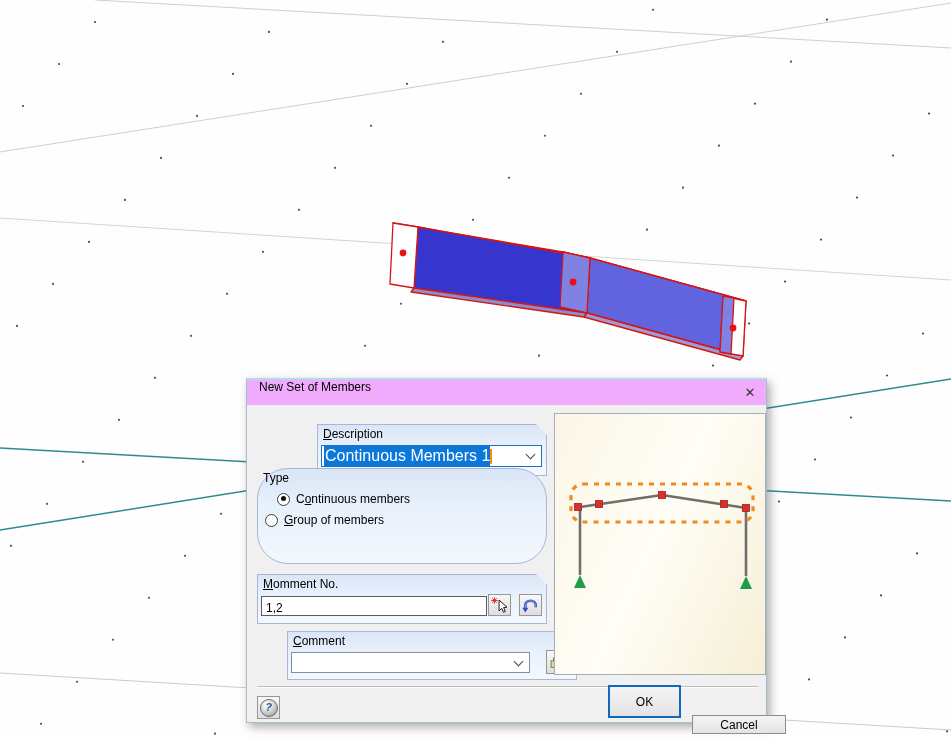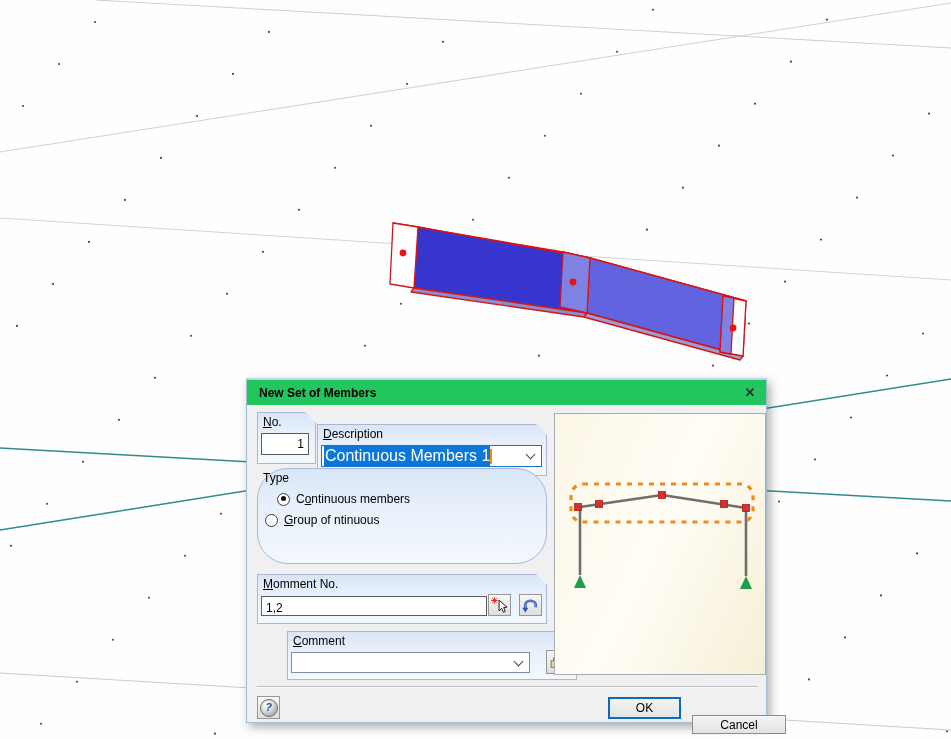--- a/index.html
+++ b/index.html
@@ -4,21 +4,21 @@
 <style>
   html,body{margin:0;padding:0;}
   .stage{position:relative;width:951px;height:739px;overflow:hidden;background:#fefefe;
          font-family:"Liberation Sans",sans-serif;color:#000;}
   #viewport-svg{position:absolute;left:0;top:0;}
 
   
   .dialog{position:absolute;left:246px;top:378px;width:519px;height:342px;background:#f0f0f0;
           border:1px solid #a3becd;border-top:2px solid #b9d6ea;
           box-shadow:3px 4px 9px rgba(70,70,70,.45);}
-  .titlebar{height:25px;background:#22c55e;display:flex;align-items:center;font-weight:bold;}
+  .titlebar{height:25px;background:#f0abfc;display:flex;}
   .title{font-size:12px;margin-left:12px;}
   .closebtn{margin-left:auto;width:32px;height:25px;display:flex;align-items:center;justify-content:center;
             font-size:13px;color:#333;cursor:default;}
 
   .group{position:absolute;border:1px solid #a9b6d8;
          background:linear-gradient(180deg,#d9e6f7 0,#e8f0fb 40%,#f3f8fd 100%);
          clip-path:polygon(0 0,calc(100% - 11px) 0,100% 11px,100% 100%,0 100%);}
   .glabel{position:absolute;left:5px;top:2px;font-size:12px;white-space:nowrap;}
   .u{text-decoration:underline;}
 
@@ -172,45 +172,39 @@
       <circle cx="573" cy="282" r="3.4" fill="#ec1111"></circle>
       <circle cx="733" cy="328" r="3.4" fill="#ec1111"></circle>
     </svg>
 
   <div class="dialog">
     <div class="titlebar">
       <span class="title">New Set of Members</span>
       <span class="closebtn">✕</span>
     </div>
 
-    <div class="group" style="left:10px;top:32px;width:57px;height:50px;">
-      <span class="glabel"><span class="u">N</span><span>o.</span></span>
-      <div class="tfield num" style="left:3px;top:20px;width:48px;height:22px;">
-        <span>1</span>
-      </div>
-    </div>
 
     <div class="group" style="left:70px;top:44px;width:228px;height:50px;">
       <span class="glabel"><span class="u">D</span><span>escription</span></span>
       <div class="combo focused" style="left:3px;top:20px;width:221px;height:22px;">
         <span class="sel">Continuous Members 1</span>
         <span class="caret"></span>
         <span class="chev"></span>
       </div>
     </div>
 
     <div class="group" style="left:10px;top:88px;width:288px;height:94px;border-radius:31px;">
       <span class="glabel">Type</span>
       <div class="radiorow" style="left:7px;top:23px;padding-left:12px;">
         <span class="radio on"></span>
         <span><span>C</span><span class="u">o</span><span>ntinuous members</span></span>
       </div>
       <div class="radiorow" style="left:7px;top:44px;">
         <span class="radio"></span>
-        <span><span></span><span class="u">G</span><span>roup of ntinuous</span></span>
+        <span><span></span><span class="u">G</span><span>roup of members</span></span>
       </div>
     </div>
 
     <div class="group" style="left:10px;top:194px;width:288px;height:48px;">
       <span class="glabel"><span class="u">M</span><span>omment No.</span></span>
       <div class="tfield" style="left:3px;top:21px;width:226px;height:20px;align-items:flex-end;">
         <span>1,2</span>
       </div>
       <div class="iconbtn" style="left:230px;top:19px;width:23px;height:22px;">
         <svg width="21" height="19" viewBox="0 0 23 21">
@@ -266,16 +260,16 @@
         </svg>
     </div>
 
     <div class="sep" style="left:10px;top:306px;width:501px;"></div>
 
     <div class="iconbtn" style="left:10px;top:316px;width:23px;height:23px;">
       <span class="helpball">
           <span>?</span>
         </span>
     </div>
-    <div class="btn default" style="left:361px;top:317px;width:73px;height:22px;">OK</div>
+    <div class="btn default" style="left:361px;top:305px;width:73px;height:33px;">OK</div>
     <div class="btn" style="left:445px;top:335px;width:94px;height:19px;">Cancel</div>
   </div>
 </div>
 
 </body></html>

